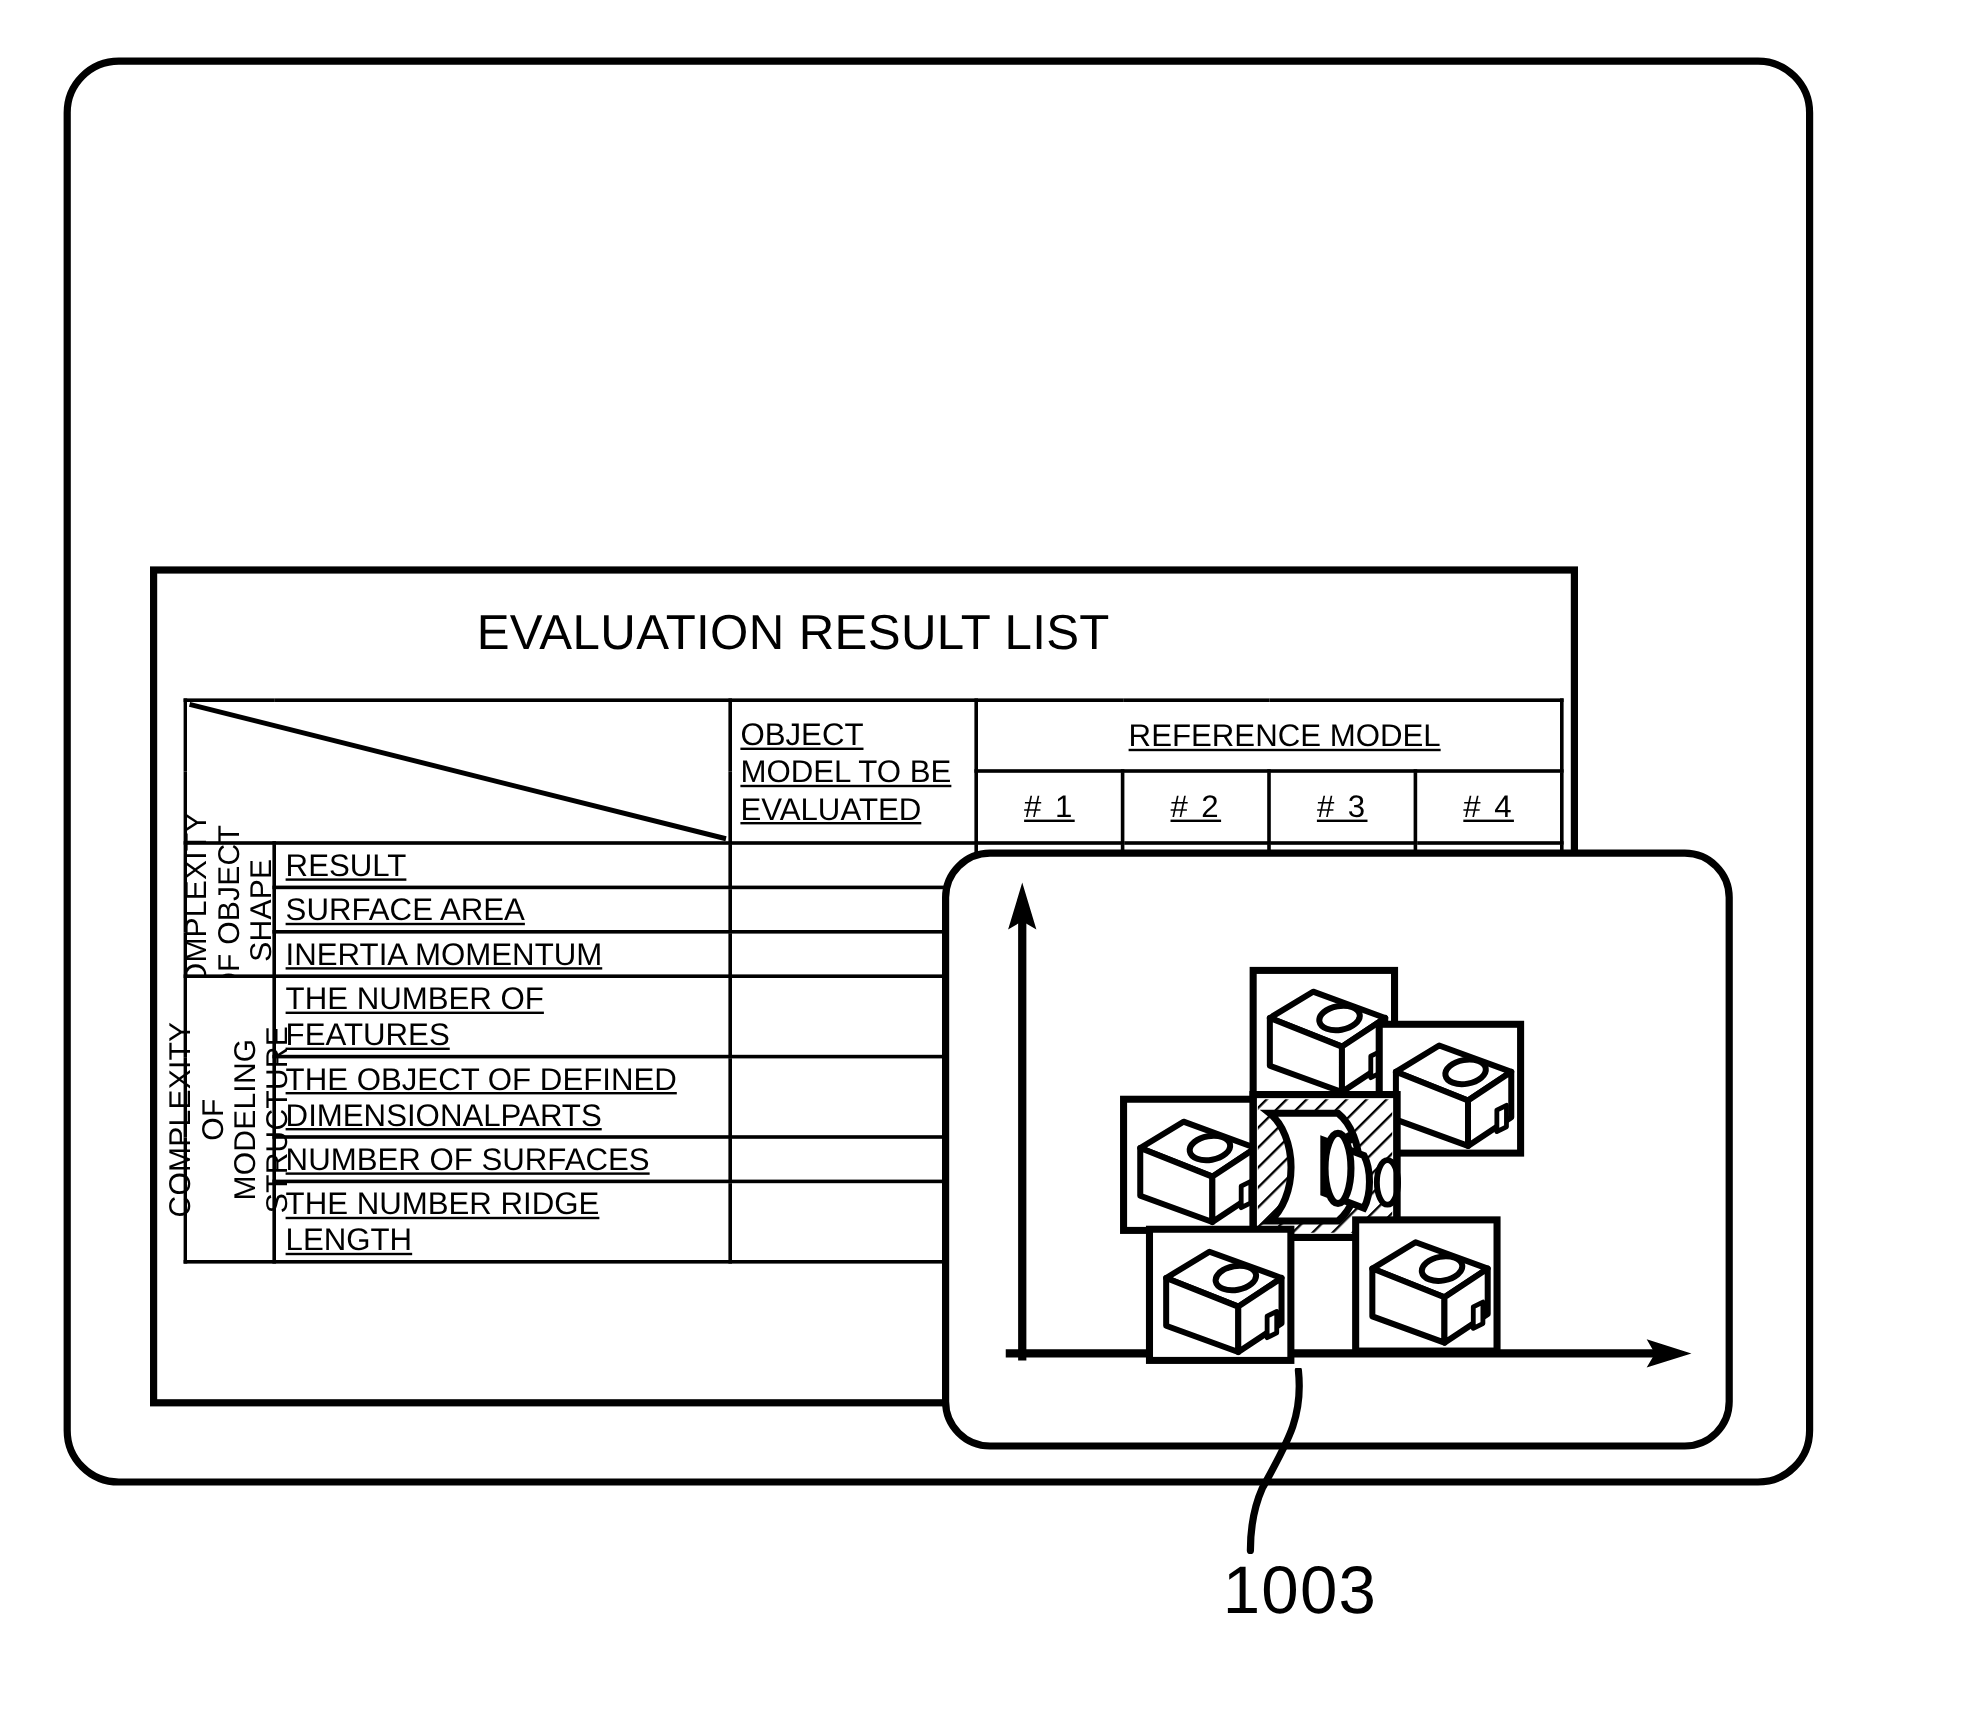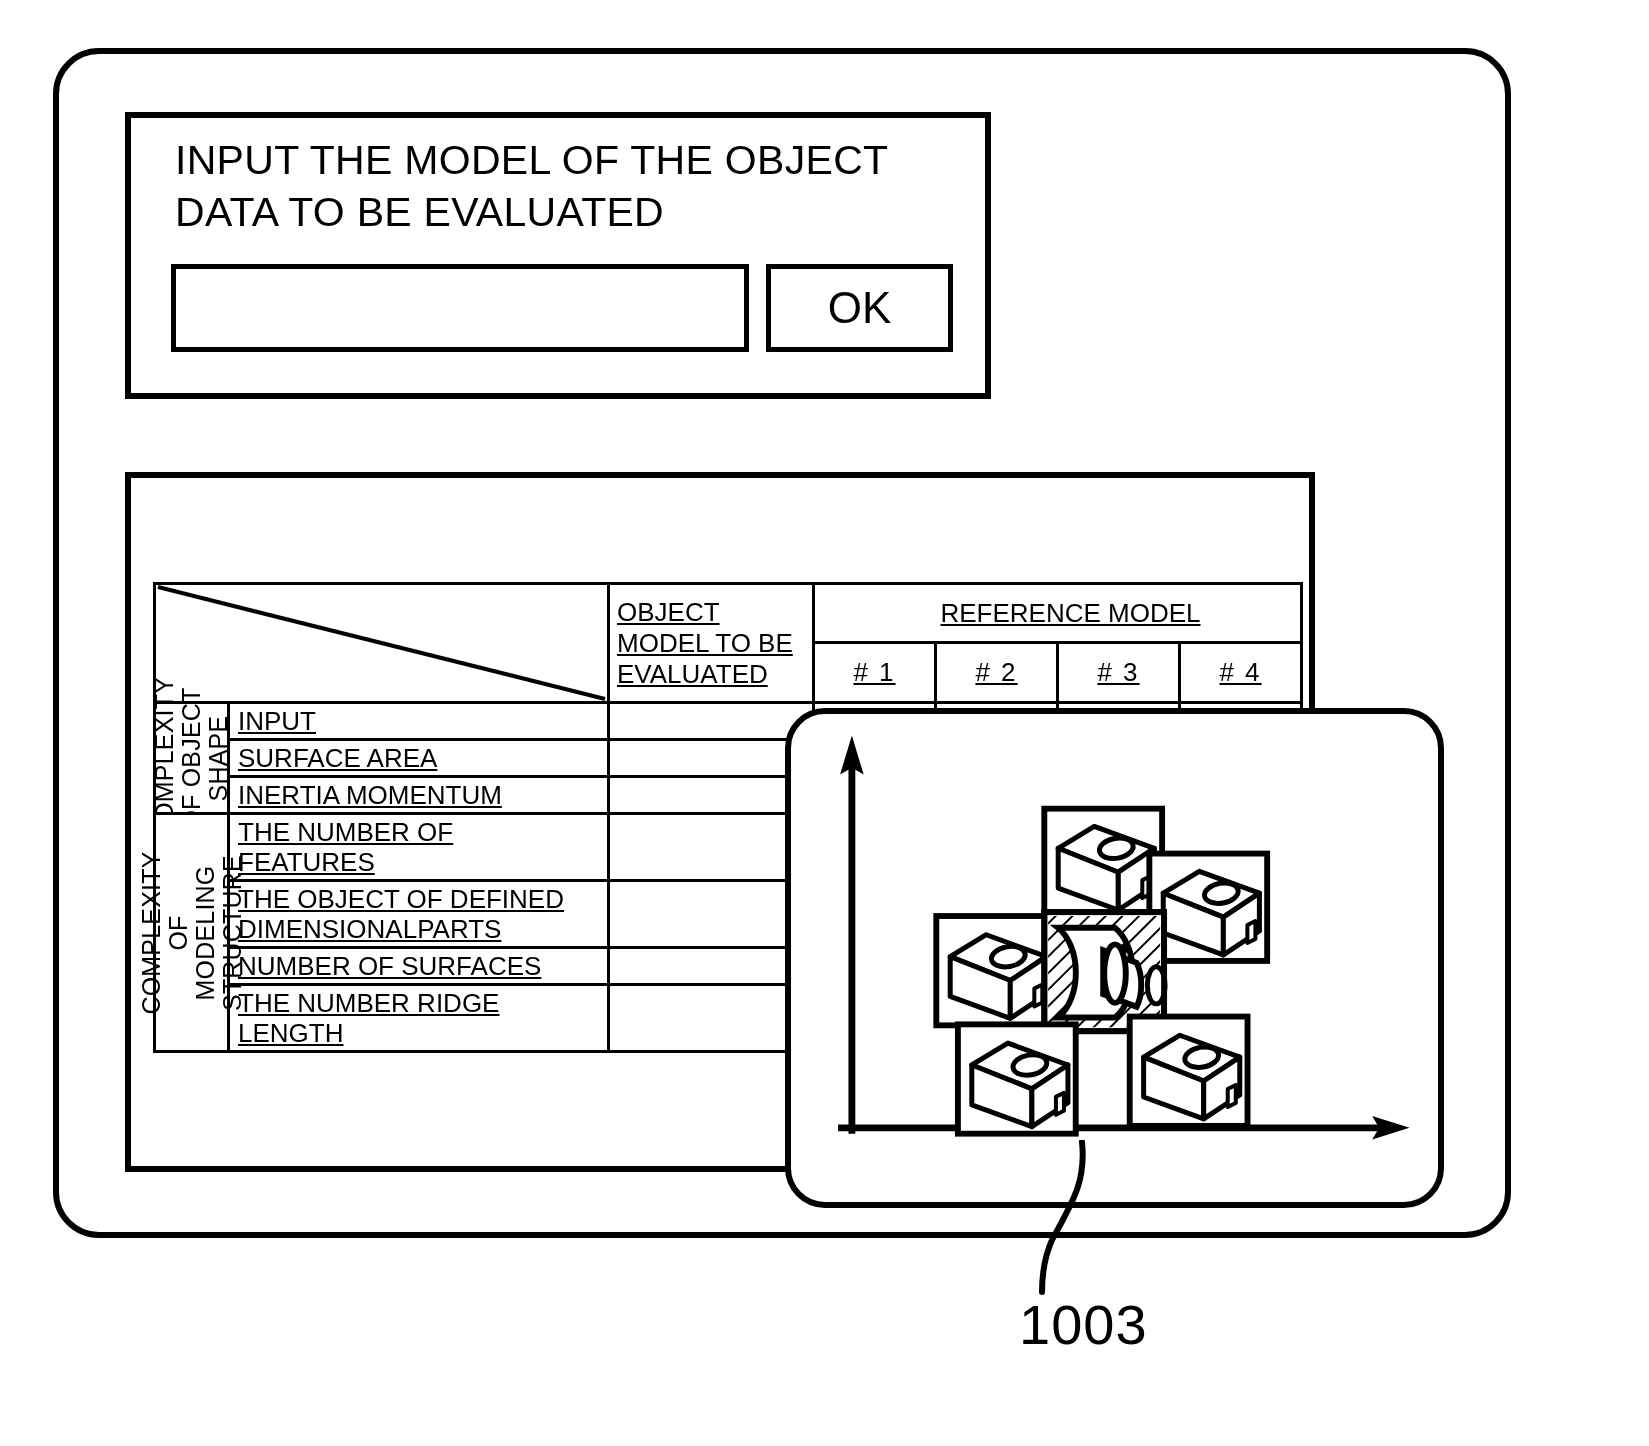--- a/index.html
+++ b/index.html
@@ -228,28 +228,23 @@
     margin-left: 16px;
   }
 </style>
 </head>
 <body>
 
 <div id="figure">
 
   <div class="device-frame"></div>
 
-  <div class="prompt-box">
-    <div class="prompt-text">INPUT THE MODEL OF THE OBJECT
-DATA TO BE EVALUATED</div>
-    <input class="prompt-input" type="text" placeholder="" style="">
-    <button class="ok-button">OK</button>
-  </div>
 
   <div class="result-window">
+    <div class="result-title">EVALUATION RESULT LIST</div>
 
     <table class="result-table">
       <colgroup>
         <col style="width:74px">
         <col style="width:380px">
         <col style="width:205px">
         <col style="width:122px">
         <col style="width:122px">
         <col style="width:122px">
         <col style="width:122px">
@@ -276,21 +271,21 @@
         </tr>
 
         <tr>
           <td class="group-cell" rowspan="3">
             <span class="rot-wrap">
               <span class="rot-label">COMPLEXITY
 OF OBJECT
 SHAPE</span>
             </span>
           </td>
-          <td class="metric-cell">INPUT</td>
+          <td class="metric-cell">RESULT</td>
           <td class="value-cell"></td>
           <td class="value-cell"></td>
           <td class="value-cell"></td>
           <td class="value-cell"></td>
           <td class="value-cell"></td>
         </tr>
         <tr>
           <td class="metric-cell">SURFACE AREA</td>
           <td class="value-cell"></td>
           <td class="value-cell"></td>

